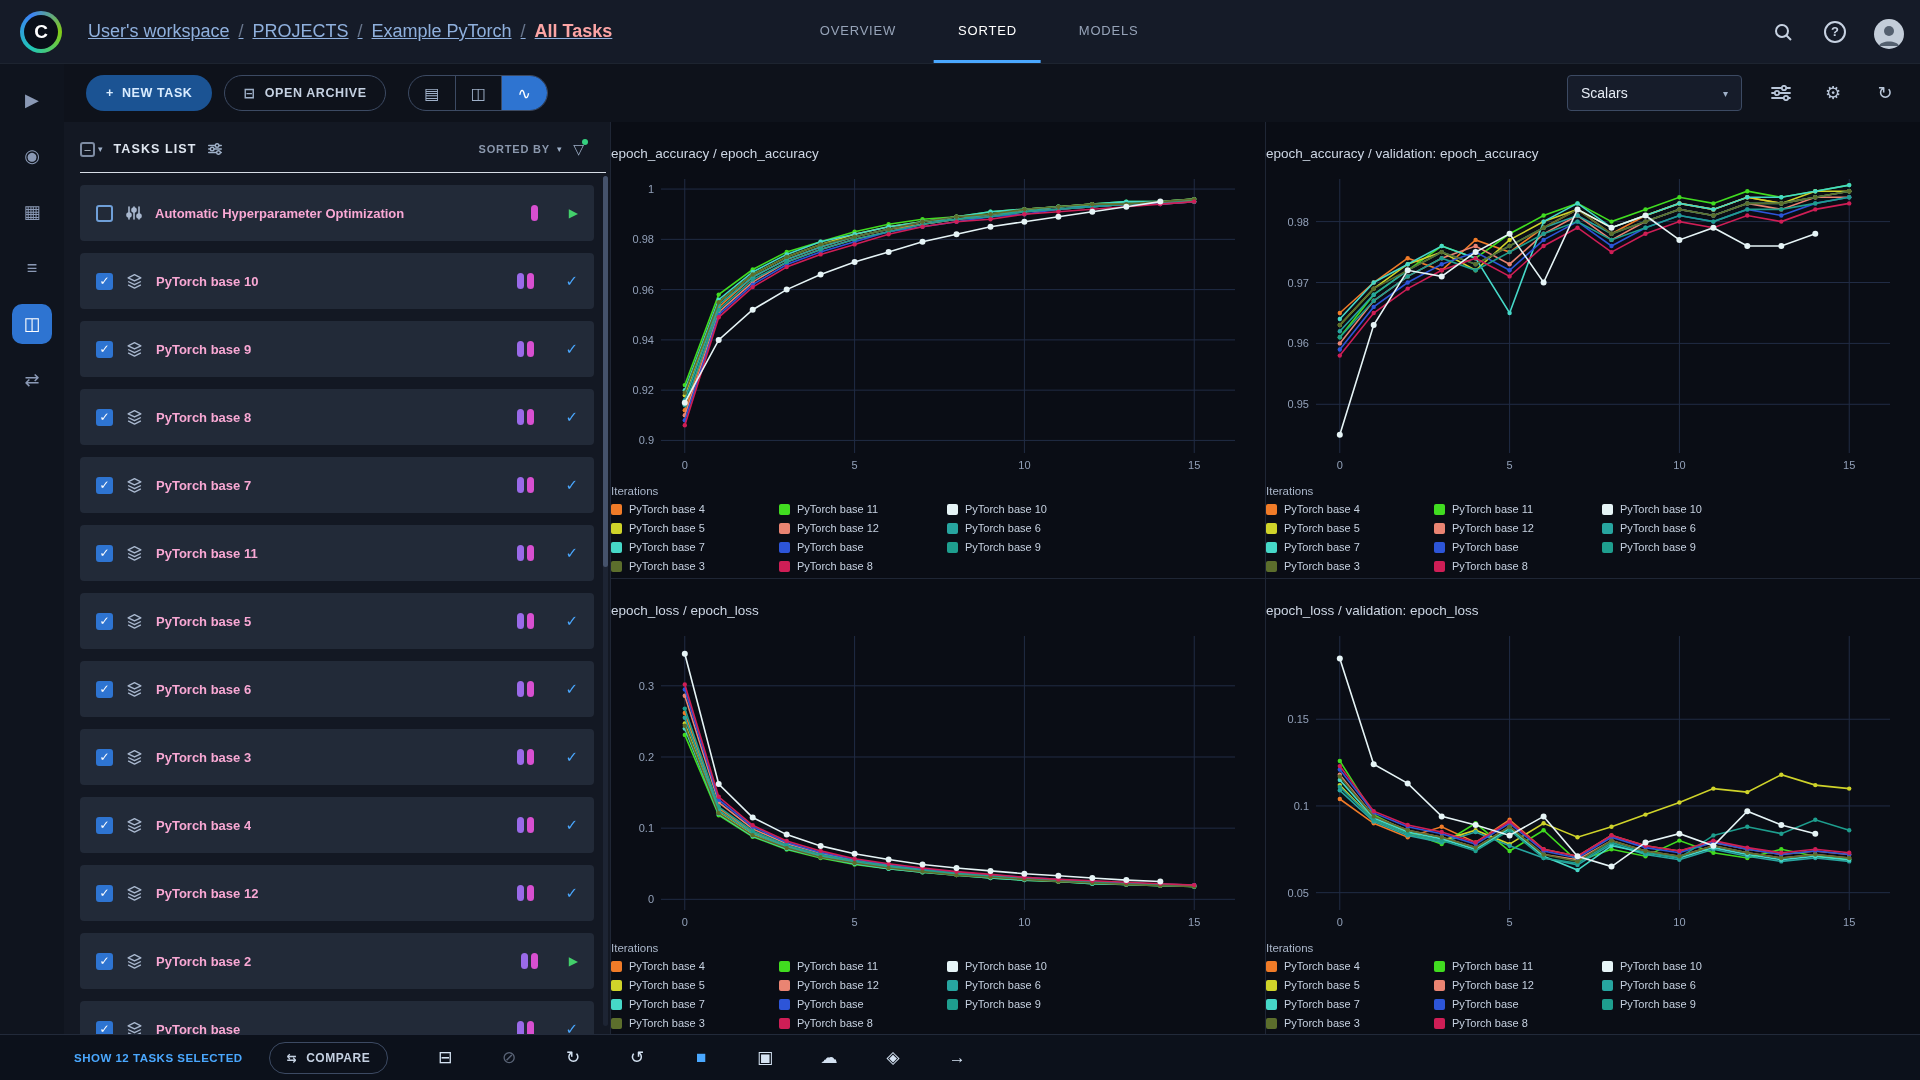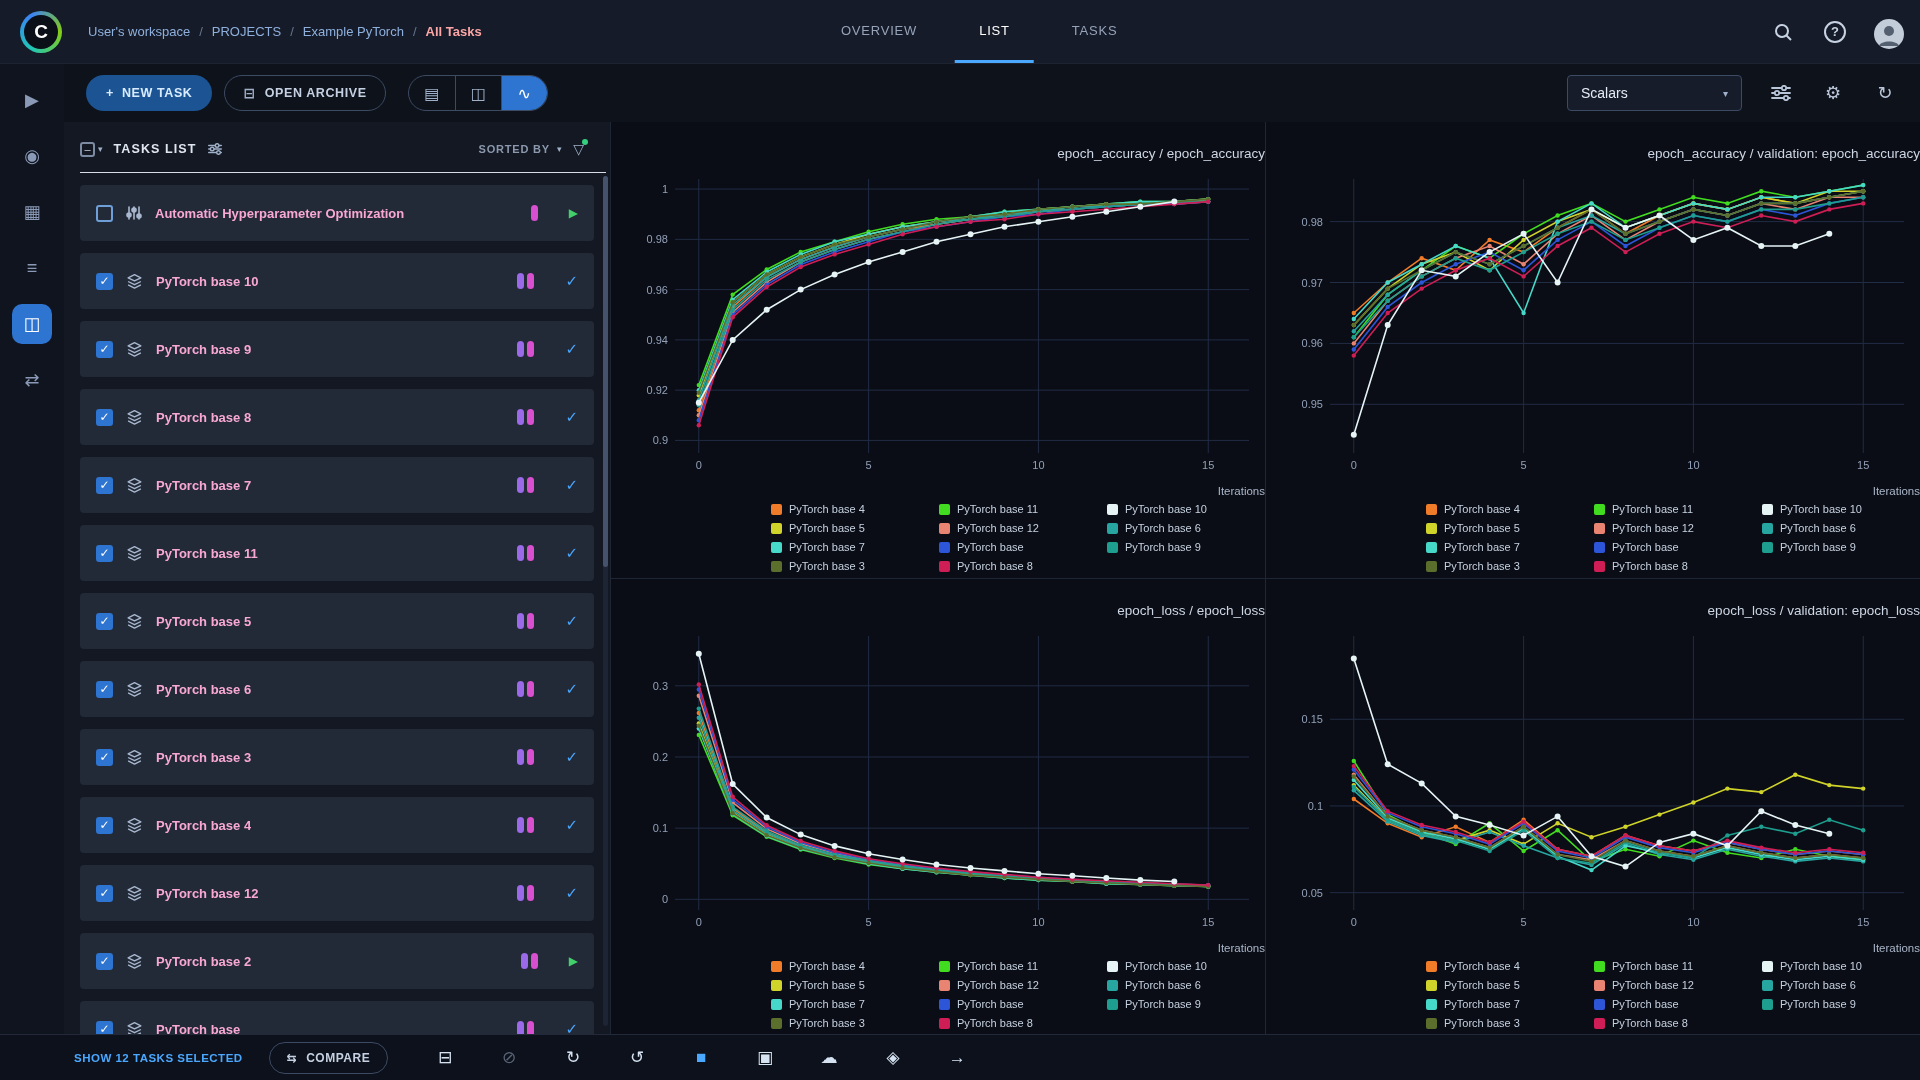--- a/index.html
+++ b/index.html
@@ -4,21 +4,21 @@
 <style>
   * { box-sizing: border-box; margin: 0; padding: 0; }
   html,body { width:1920px; height:1080px; overflow:hidden; }
   body { background:#0e121b; color:#dbe2ec; font-family:"Liberation Sans","DejaVu Sans",sans-serif; position:relative; }
   [data-interactable="true"] { cursor:pointer; }
 
   
   .topbar { position:absolute; top:0; left:0; right:0; height:64px; background:#151b28; border-bottom:1px solid #1d2430; display:flex; align-items:center; padding:0 20px; z-index:5; }
   .logo { width:42px; height:42px; border-radius:50%; background:conic-gradient(from 210deg,#20c6b7,#3b82f6,#84cc16,#20c6b7); display:grid; place-items:center; margin-right:26px; flex:none; }
   .logo-inner { width:34px; height:34px; border-radius:50%; background:#0a0f18; display:grid; place-items:center; color:#fff; font-weight:700; font-size:19px; }
-  .crumbs { display:flex; align-items:center; gap:9px; font-size:13px; color:#8fb0dd; white-space:nowrap; }
+  .crumbs { display:flex; align-items:center; gap:9px; font-size:18px; color:#8fb0dd; white-space:nowrap;text-decoration:underline; }
   .crumb.current { color:#fca5a5; font-weight:700; }
   .crumb-sep { color:#67758c; }
   .tabs { position:absolute; left:51%; transform:translateX(-50%); top:0; height:100%; display:flex; gap:14px; }
   .tab { padding:0 24px; display:flex; align-items:center; font-size:13px; letter-spacing:.8px; color:#96a3b8; border-bottom:3px solid transparent; }
   .tab.active { color:#fff; border-bottom-color:#4aa8ff; }
   .top-icons { margin-left:auto; display:flex; align-items:center; gap:28px; }
   .icon-btn { width:26px; height:26px; color:#c7d2e2; display:grid; place-items:center; }
   .help-circle { width:22px; height:22px; border:2px solid #c7d2e2; border-radius:50%; font-size:13px; font-weight:700; color:#c7d2e2; display:grid; place-items:center; }
 
   
@@ -66,21 +66,21 @@
   .pill { width:7px; height:16px; border-radius:4px; }
   .pill.p1 { background:#9a6ae8; }
   .pill.p2 { background:#d84fd0; }
   .status-check { color:#4aa8ff; font-size:15px; font-weight:700; flex:none; }
   .status-play { color:#43d06b; font-size:12px; flex:none; }
   .panel-scroll { position:absolute; right:2px; top:54px; bottom:8px; width:5px; background:#1d2433; border-radius:3px; }
   .panel-scroll .thumb { position:absolute; top:0; width:5px; height:46%; background:#45526b; border-radius:3px; }
 
   
   .charts { flex:1; background:#0a0d15; display:grid; grid-template-columns:1fr 1fr; grid-template-rows:1fr 1fr; min-width:0; }
-  .chart-cell { display:flex; flex-direction:column; align-items:flex-end; padding-top:24px; overflow:hidden; border-left:1px solid #1f2635; }
+  .chart-cell { display:flex; flex-direction:column; align-items:flex-start; padding-top:24px; overflow:hidden; border-left:1px solid #1f2635; }
   .chart-cell:nth-child(3), .chart-cell:nth-child(4) { border-top:1px solid #1f2635; }
   .chart-title { font-size:13.5px; color:#cdd6e4; margin-bottom:6px; }
   svg.plot { flex:none; }
   .grid { stroke:#212c45; stroke-width:1; }
   .tick { fill:#92a0b8; font-size:11px; font-family:"Liberation Sans","DejaVu Sans",sans-serif; }
   .ty { text-anchor:end; }
   .tx { text-anchor:middle; }
   .sline { fill:none; stroke-width:1.6; }
   .xlabel { font-size:11.5px; color:#aab6c9; margin-top:2px; }
   .legend-grid { display:grid; grid-template-columns:repeat(3,158px); column-gap:10px; row-gap:4px; margin-top:5px; justify-content:center; }
@@ -107,22 +107,22 @@
       <span class="crumb" data-interactable="true">User's workspace</span>
       <span class="crumb-sep" data-interactable="false">/</span>
       <span class="crumb" data-interactable="true">PROJECTS</span>
       <span class="crumb-sep" data-interactable="false">/</span>
       <span class="crumb" data-interactable="true">Example PyTorch</span>
       <span class="crumb-sep" data-interactable="false">/</span>
       <span class="crumb current" data-interactable="true">All Tasks</span>
     </div>
   <div class="tabs" data-interactable="false" id="tabs">
       <div class="tab" data-interactable="true">OVERVIEW</div>
-      <div class="tab active" data-interactable="true">LIST</div>
-      <div class="tab" data-interactable="true">TASKS</div>
+      <div class="tab active" data-interactable="true">SORTED</div>
+      <div class="tab" data-interactable="true">MODELS</div>
     </div>
   <div class="top-icons" data-interactable="false">
     <span class="icon-btn" data-interactable="true">
       <svg width="20" height="20" viewBox="0 0 20 20">
           <circle cx="9" cy="9" r="6" fill="none" stroke="currentColor" stroke-width="2"></circle>
           <line x1="13.5" y1="13.5" x2="18" y2="18" stroke="currentColor" stroke-width="2"></line>
         </svg>
     </span>
     <span class="help-circle" data-interactable="true">?</span>
     <span class="icon-btn" data-interactable="true">

